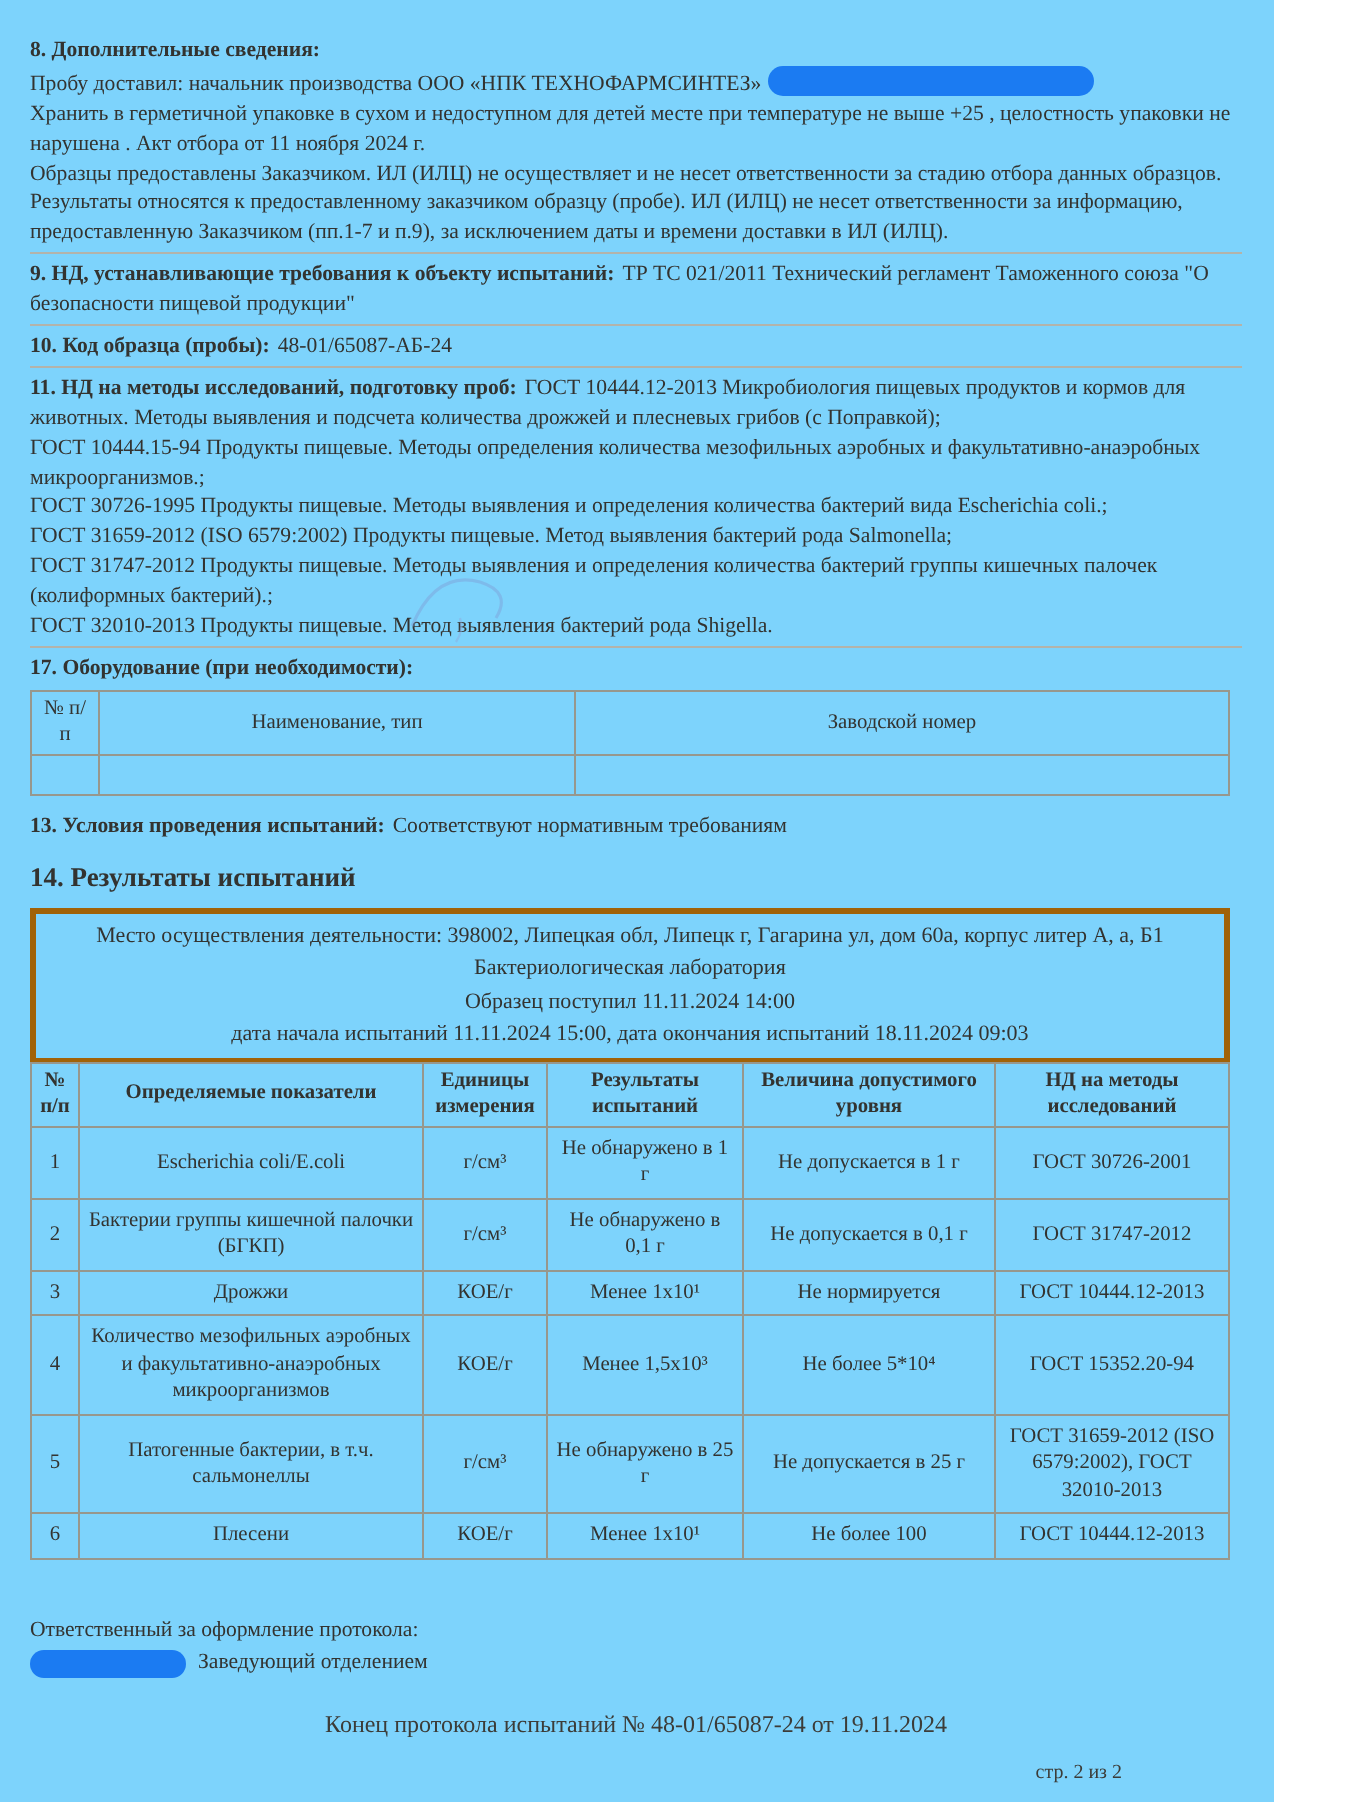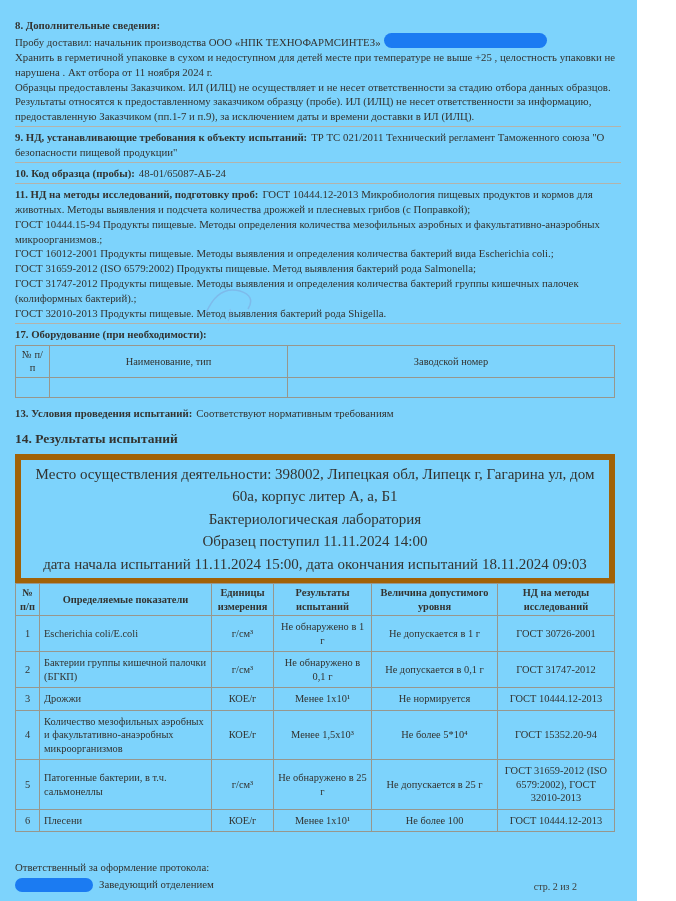--- a/index.html
+++ b/index.html
@@ -25,39 +25,39 @@
 
   .equip-table{margin:3px 0 7px 0;width:99%;}
   .equip-table th{font-weight:normal;text-align:center;}
   .equip-table tbody td{height:15px;}
   .equip-table col:nth-child(1){width:34px;}
   .equip-table col:nth-child(2){width:238px;}
 
   .title-14{font-weight:bold;font-size:13.5px;margin:10px 0 7px 0;}
 
   .info-box{
-    border:6px solid #a16207;width:99%;box-sizing:border-box;
-    text-align:center;padding:3px 8px;line-height:1.5;font-size:15px;
+    border:3px solid #a16207;width:99%;box-sizing:border-box;
+    text-align:center;padding:3px 8px;line-height:1.5;font-size:11px;
   }
   .info-box div{white-space:normal;}
 
   .results-table{margin-top:-1px;width:99%;}
   .results-table th{font-weight:bold;text-align:center;vertical-align:middle;}
   .results-table td{text-align:center;vertical-align:middle;padding:4px 4px;}
-  .results-table td:nth-child(2){text-align:left;}
+  .results-table td:nth-child(2){text-align:center;}
   .results-table col:nth-child(1){width:24px;}
   .results-table col:nth-child(2){width:172px;}
   .results-table col:nth-child(3){width:62px;}
   .results-table col:nth-child(4){width:98px;}
   .results-table col:nth-child(5){width:126px;}
 
   .signoff{margin-top:27px;line-height:1.5;}
   .end-line{text-align:center;margin-top:16px;font-size:12px;color:#3c3c38;}
 
-  .footer{position:absolute;left:0;right:0;bottom:6px;font-size:9.8px;color:#3c3c38;}
+  .footer{position:absolute;left:0;right:16px;bottom:6px;font-size:9.8px;color:#3c3c38;}
   .footer .page-num{text-align:right;padding-right:60px;margin-bottom:3px;font-size:10px;}
   .footer .footer-lines{text-align:center;line-height:1.5;}
 
   .stamp-trace{position:absolute;left:198px;top:283px;opacity:.45;pointer-events:none;}
 </style>
 </head>
 <body>
 
 <div class="page">
 
@@ -73,21 +73,21 @@
   </div>
 
   <div class="sec rule">
     <p><span class="lbl">10. Код образца (пробы):</span><span>48-01/65087-АБ-24</span></p>
   </div>
 
   <div class="sec rule">
     <p><span class="lbl">11. НД на методы исследований, подготовку проб:</span><span>ГОСТ 10444.12-2013 Микробиология пищевых продуктов и кормов для животных. Методы выявления и подсчета количества дрожжей и плесневых грибов (с Поправкой);</span></p>
     <div>
         <div>ГОСТ 10444.15-94 Продукты пищевые. Методы определения количества мезофильных аэробных и факультативно-анаэробных микроорганизмов.;</div>
-        <div>ГОСТ 16012-2001 Продукты пищевые. Методы выявления и определения количества бактерий вида Escherichia coli.;</div>
+        <div>ГОСТ 30726-1995 Продукты пищевые. Методы выявления и определения количества бактерий вида Escherichia coli.;</div>
         <div>ГОСТ 31659-2012 (ISO 6579:2002) Продукты пищевые. Метод выявления бактерий рода Salmonella;</div>
         <div>ГОСТ 31747-2012 Продукты пищевые. Методы выявления и определения количества бактерий группы кишечных палочек (колиформных бактерий).;</div>
         <div>ГОСТ 32010-2013 Продукты пищевые. Метод выявления бактерий рода Shigella.</div>
       </div>
   </div>
 
   <div class="sec">
     <p><span class="lbl">17. Оборудование (при необходимости):</span></p>
     <table class="equip-table">
       <colgroup>

